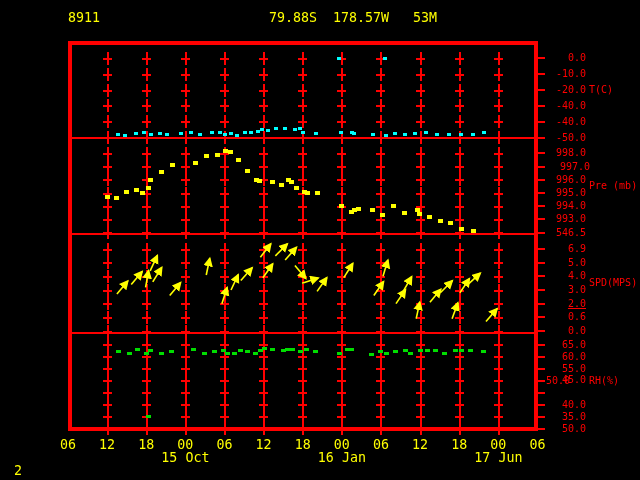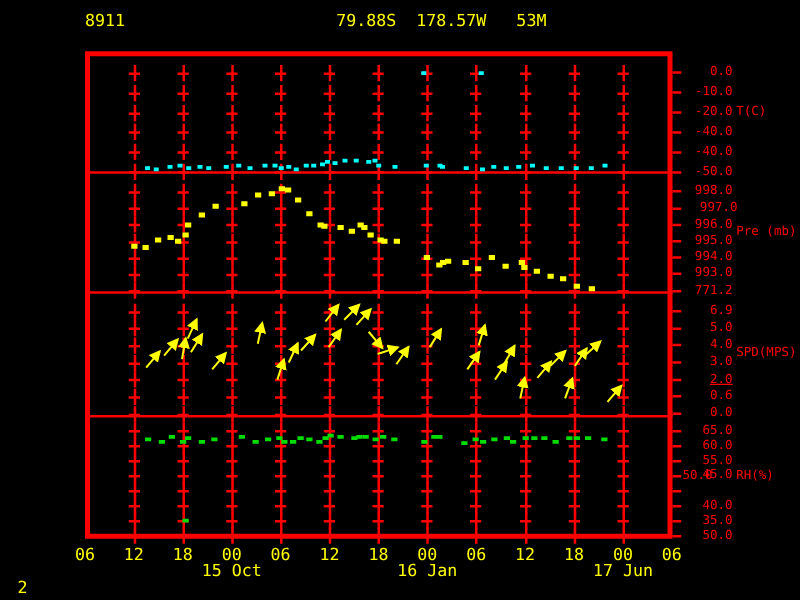--- a/index.html
+++ b/index.html
@@ -194,21 +194,21 @@
       <div class="cross" style="left: 180.874px; top: 226.2px;"></div>
       <div class="cross" style="left: 219.999px; top: 226.2px;"></div>
       <div class="cross" style="left: 259.124px; top: 226.2px;"></div>
       <div class="cross" style="left: 298.249px; top: 226.2px;"></div>
       <div class="cross" style="left: 337.374px; top: 226.2px;"></div>
       <div class="cross" style="left: 376.498px; top: 226.2px;"></div>
       <div class="cross" style="left: 415.623px; top: 226.2px;"></div>
       <div class="cross" style="left: 454.748px; top: 226.2px;"></div>
       <div class="cross" style="left: 493.873px; top: 226.2px;"></div>
       <div class="rdash" style="left: 538px; top: 231.7px;"></div>
-      <div class="red alabel" style="left: 540px; top: 227.7px;">771.2</div>
+      <div class="red alabel" style="left: 540px; top: 227.7px;">546.5</div>
       <div class="red" style="left: 589px; top: 181.383px;">Pre (mb)</div>
       <div class="cross" style="left: 102.625px; top: 242.5px;"></div>
       <div class="cross" style="left: 141.75px; top: 242.5px;"></div>
       <div class="cross" style="left: 180.874px; top: 242.5px;"></div>
       <div class="cross" style="left: 219.999px; top: 242.5px;"></div>
       <div class="cross" style="left: 259.124px; top: 242.5px;"></div>
       <div class="cross" style="left: 298.249px; top: 242.5px;"></div>
       <div class="cross" style="left: 337.374px; top: 242.5px;"></div>
       <div class="cross" style="left: 376.498px; top: 242.5px;"></div>
       <div class="cross" style="left: 415.623px; top: 242.5px;"></div>

